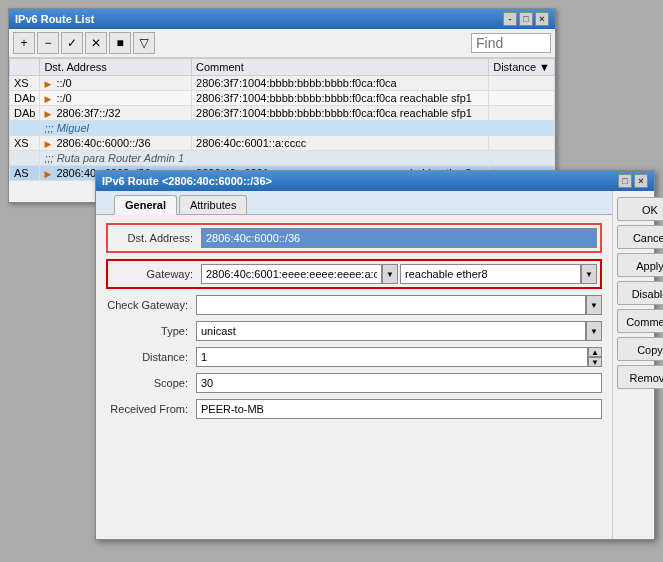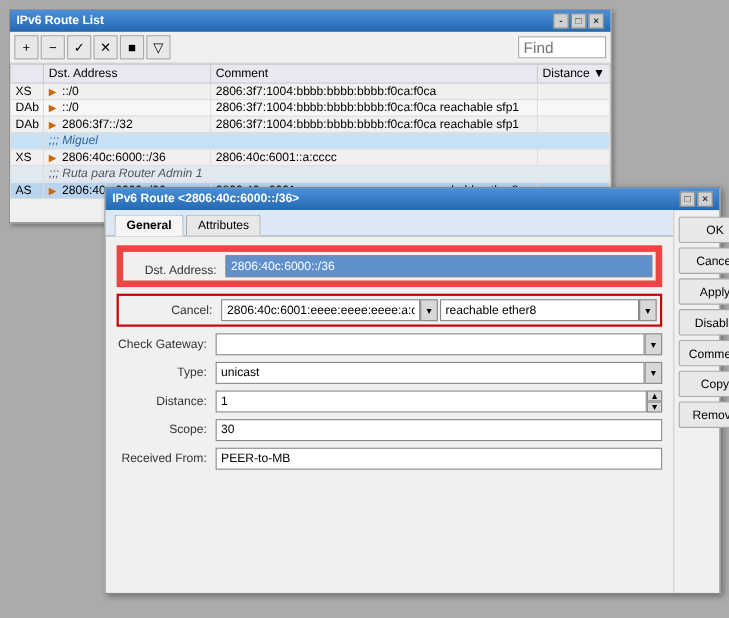--- a/index.html
+++ b/index.html
@@ -195,21 +195,21 @@
       text-align: center;
       line-height: 24px;
     }
 
     
     .tabs {
       display: flex;
       border-bottom: 1px solid #aaa;
       background: #dce8f4;
       padding-top: 4px;
-      padding-left: 8px;
+      padding-left: 18px;
       gap: 2px;
     }
 
     .tab {
       padding: 3px 10px;
       border: 1px solid #aaa;
       border-bottom: none;
       background: #e8e8e8;
       cursor: pointer;
       font-size: 11px;
@@ -409,27 +409,27 @@
   <div class="detail-body">
     <div class="detail-left">
 
       <div class="tabs">
         <div class="tab active">General</div>
         <div class="tab">Attributes</div>
       </div>
 
       <div class="form-area">
 
-        <div class="form-field" style="border: 6px solid #ef4444; padding: 3px; margin-bottom: 6px; align-items: flex-end;">
+        <div class="form-field" style="border: 2px solid #ef4444; padding: 3px; margin-bottom: 6px;">
           <span class="field-label">Dst. Address:</span>
           <input class="field-input" type="text" style="background: rgb(96, 144, 204); color: white; border: 1px solid rgb(136, 136, 136);" value="2806:40c:6000::/36">
         </div>
 
         <div class="form-field" style="border: 2px solid #cc0000; padding: 3px; margin-bottom: 6px;">
-          <span class="field-label">Cancel:</span>
+          <span class="field-label">Gateway:</span>
           <div class="gw-full-row">
             <input class="field-input-gw" type="text" style="width: 210px;" value="2806:40c:6001:eeee:eeee:eeee:a:cc">
             <div class="dropdown-arrow">▼</div>
             <input class="field-input-gw" type="text" style="flex: 1 1 0%; margin-left: 2px;" value="reachable ether8">
             <div class="dropdown-arrow">▼</div>
           </div>
         </div>
 
         <div class="form-field">
           <span class="field-label">Check Gateway:</span>

